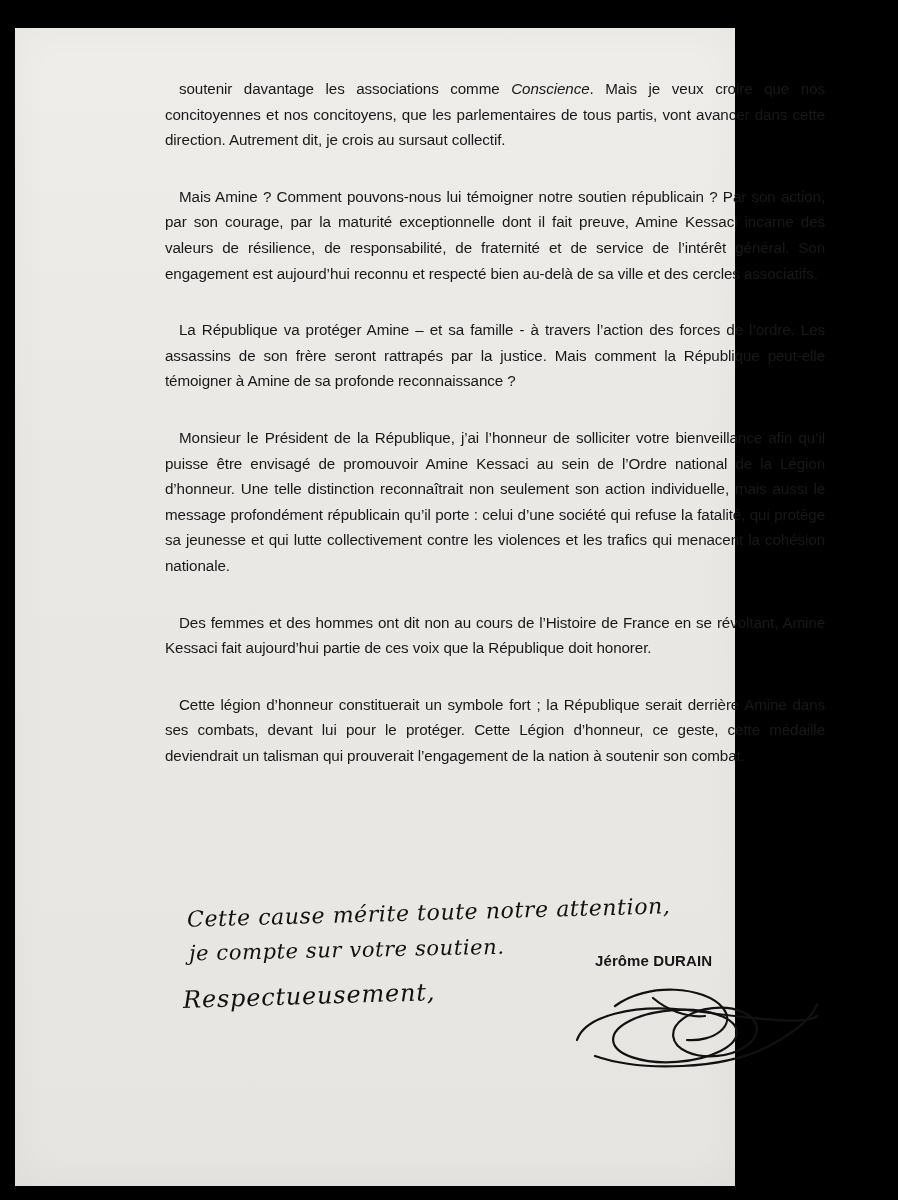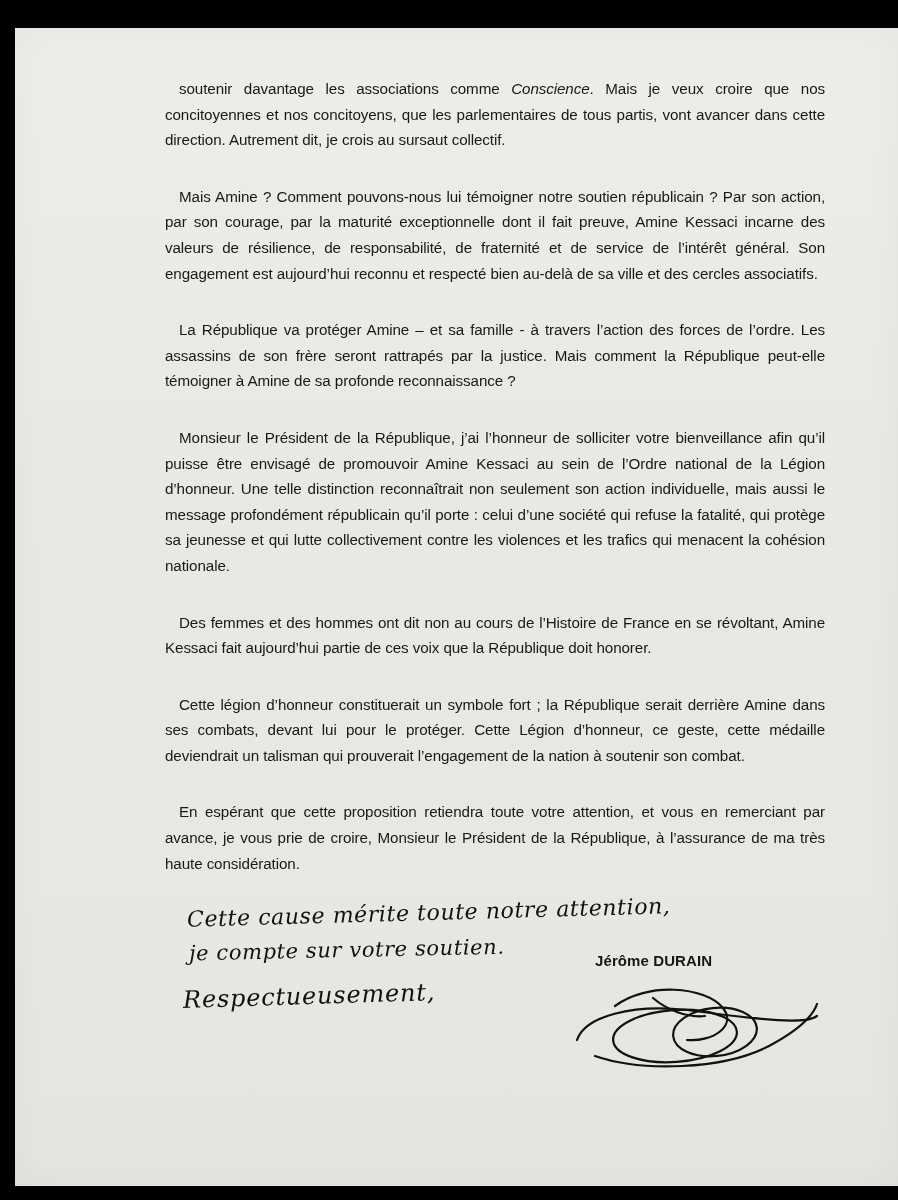--- a/index.html
+++ b/index.html
@@ -18,21 +18,21 @@
     left: 0;
     top: 0;
     width: 898px;
     height: 1200px;
     background: #000;
   }
   .paper {
     position: absolute;
     left: 15px;
     top: 28px;
-    width: 884px;
+    width: 720px;
     height: 1158px;
     background: #eceae7;
     background-image: linear-gradient(180deg, #efedea 0%, #eae8e5 40%, #e9e7e3 75%, #e6e4e0 100%);
     box-shadow: inset 0 0 40px rgba(0,0,0,0.035);
   }
   .doc-body {
     position: absolute;
     left: 150px;
     top: 48px;
     width: 660px;
@@ -117,21 +117,20 @@
       <p class="para"><span class="indent"></span><span>Mais Amine ? Comment pouvons-nous lui témoigner notre soutien républicain ? Par son action, par son courage, par la maturité exceptionnelle dont il fait preuve, Amine Kessaci incarne des valeurs de </span><span class="bold">résilience</span><span>, de </span><span class="bold">responsabilité</span><span>, de </span><span class="bold">fraternité</span><span> et de </span><span class="bold">service de l’intérêt général</span><span>. Son engagement est aujourd’hui reconnu et respecté bien au-delà de sa ville et des cercles associatifs.</span></p>
 
       <p class="para"><span class="indent"></span><span>La République va protéger Amine – et sa famille - à travers l’action des forces de l’ordre. Les assassins de son frère seront rattrapés par la justice. Mais comment la République peut-elle témoigner à Amine de sa profonde reconnaissance ?</span></p>
 
       <p class="para"><span class="indent"></span><span>Monsieur le Président de la République, j’ai l’honneur de solliciter votre bienveillance afin qu’il puisse être envisagé de promouvoir Amine Kessaci au sein de l’Ordre national de la Légion d’honneur. Une telle distinction reconnaîtrait non seulement son action individuelle, mais aussi le message profondément républicain qu’il porte : celui d’une société qui refuse la fatalité, qui protège sa jeunesse et qui lutte collectivement contre les violences et les trafics qui menacent la cohésion nationale.</span></p>
 
       <p class="para"><span class="indent"></span><span>Des femmes et des hommes ont dit non au cours de l’Histoire de France en se révoltant, Amine Kessaci fait aujourd’hui partie de ces voix que la République doit honorer.</span></p>
 
       <p class="para"><span class="indent"></span><span>Cette légion d’honneur constituerait un symbole fort ; la République serait derrière Amine dans ses combats, devant lui pour le protéger. Cette Légion d’honneur, ce geste, cette médaille deviendrait un talisman qui prouverait l’engagement de la nation à soutenir son combat.</span></p>
 
-      <p class="para"><span class="indent"></span><span>En espérant que cette proposition retiendra toute votre attention, et vous en remerciant par avance, je vous prie de croire, Monsieur le Président de la République, à l’assurance de ma très haute considération.</span></p>
 
     </div>
 
     <div class="signature-block">
       <div class="hand hand-1">Cette cause mérite toute notre attention,</div>
       <div class="hand hand-2">je compte sur votre soutien.</div>
       <div class="hand hand-3">Respectueusement,</div>
 
       <div class="signer-name">Jérôme DURAIN</div>
 

